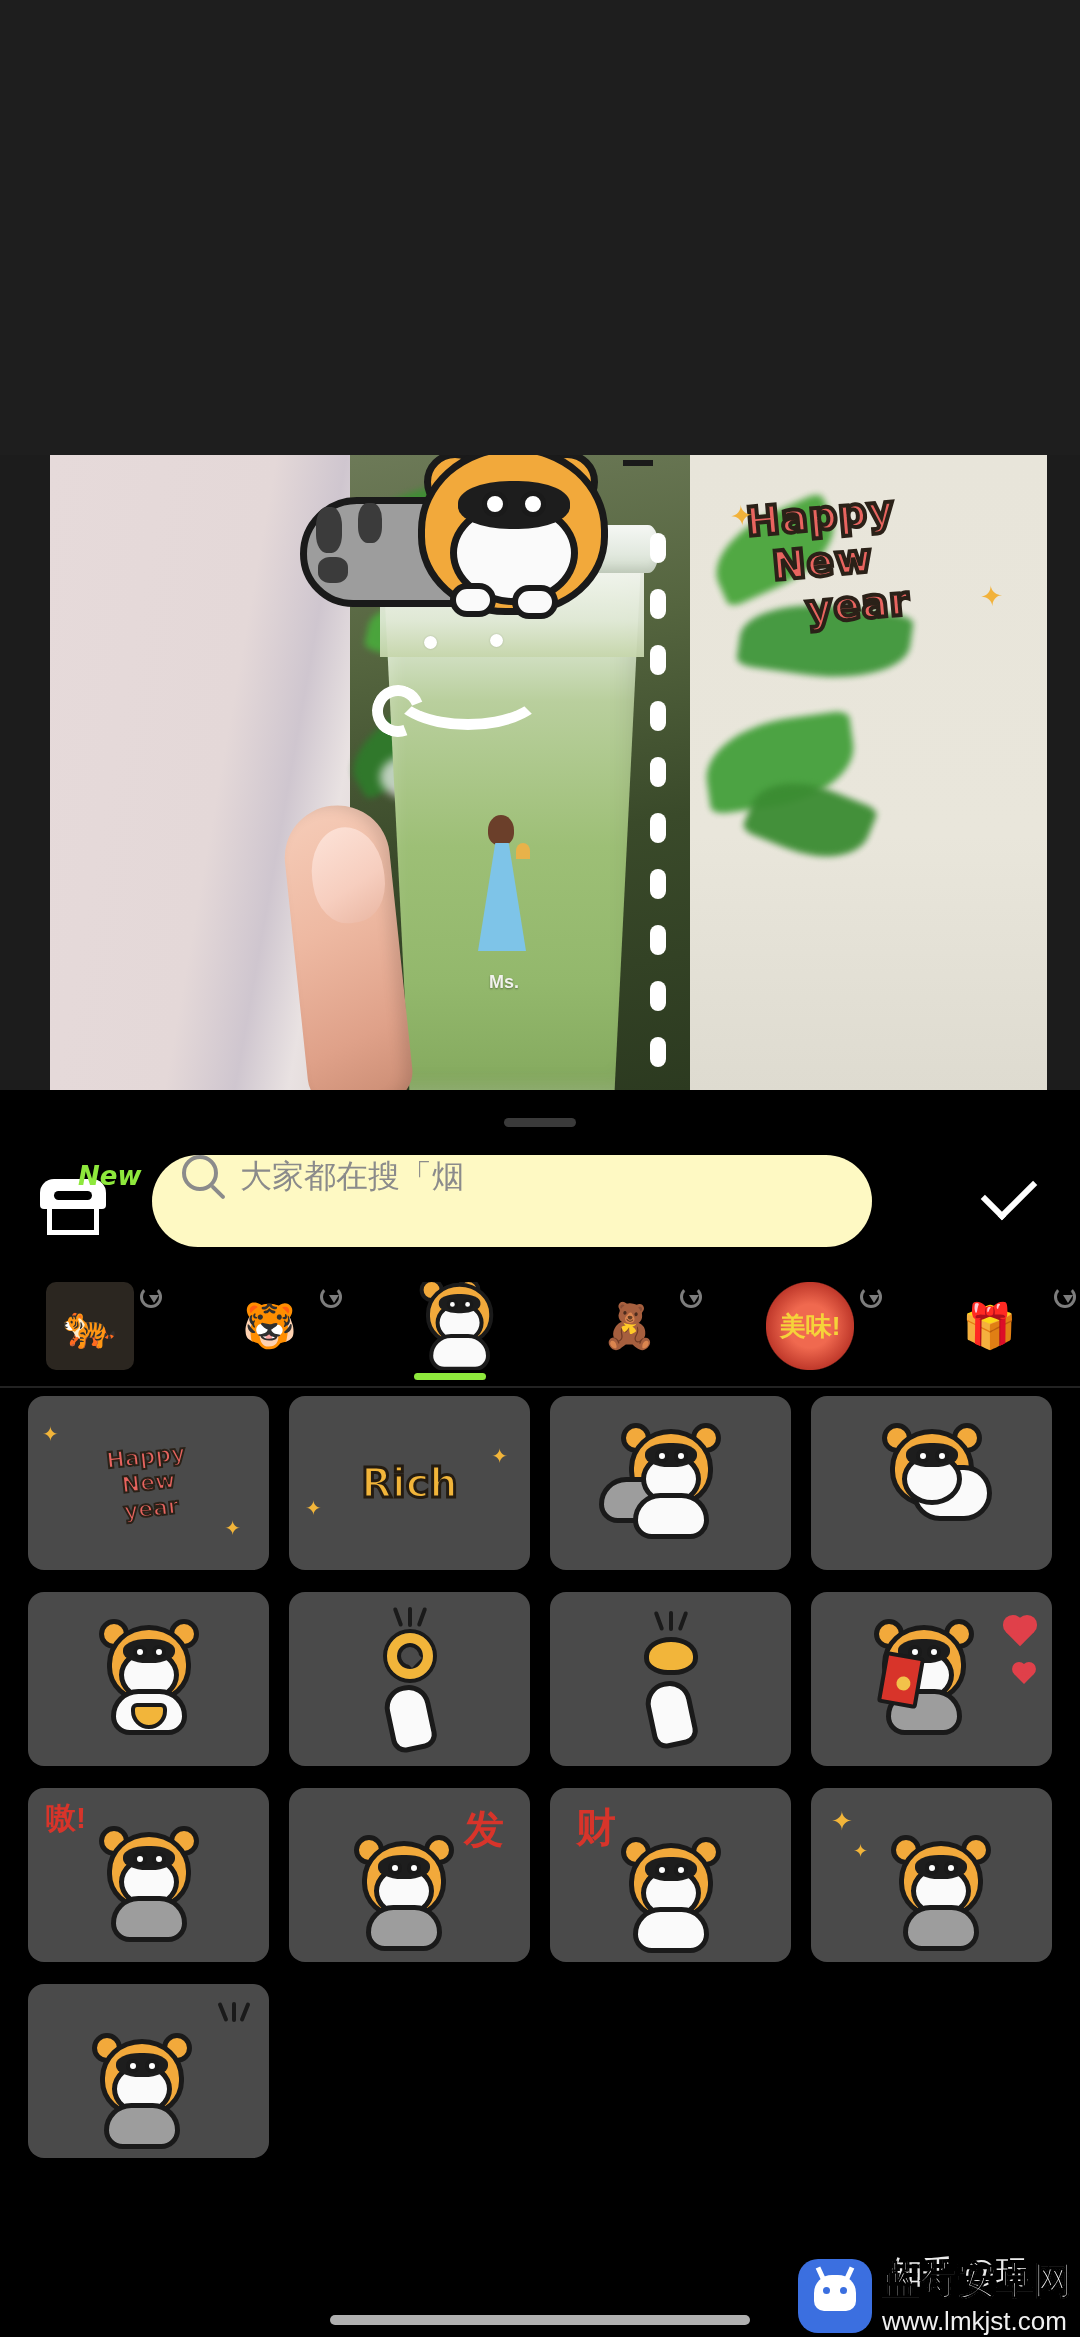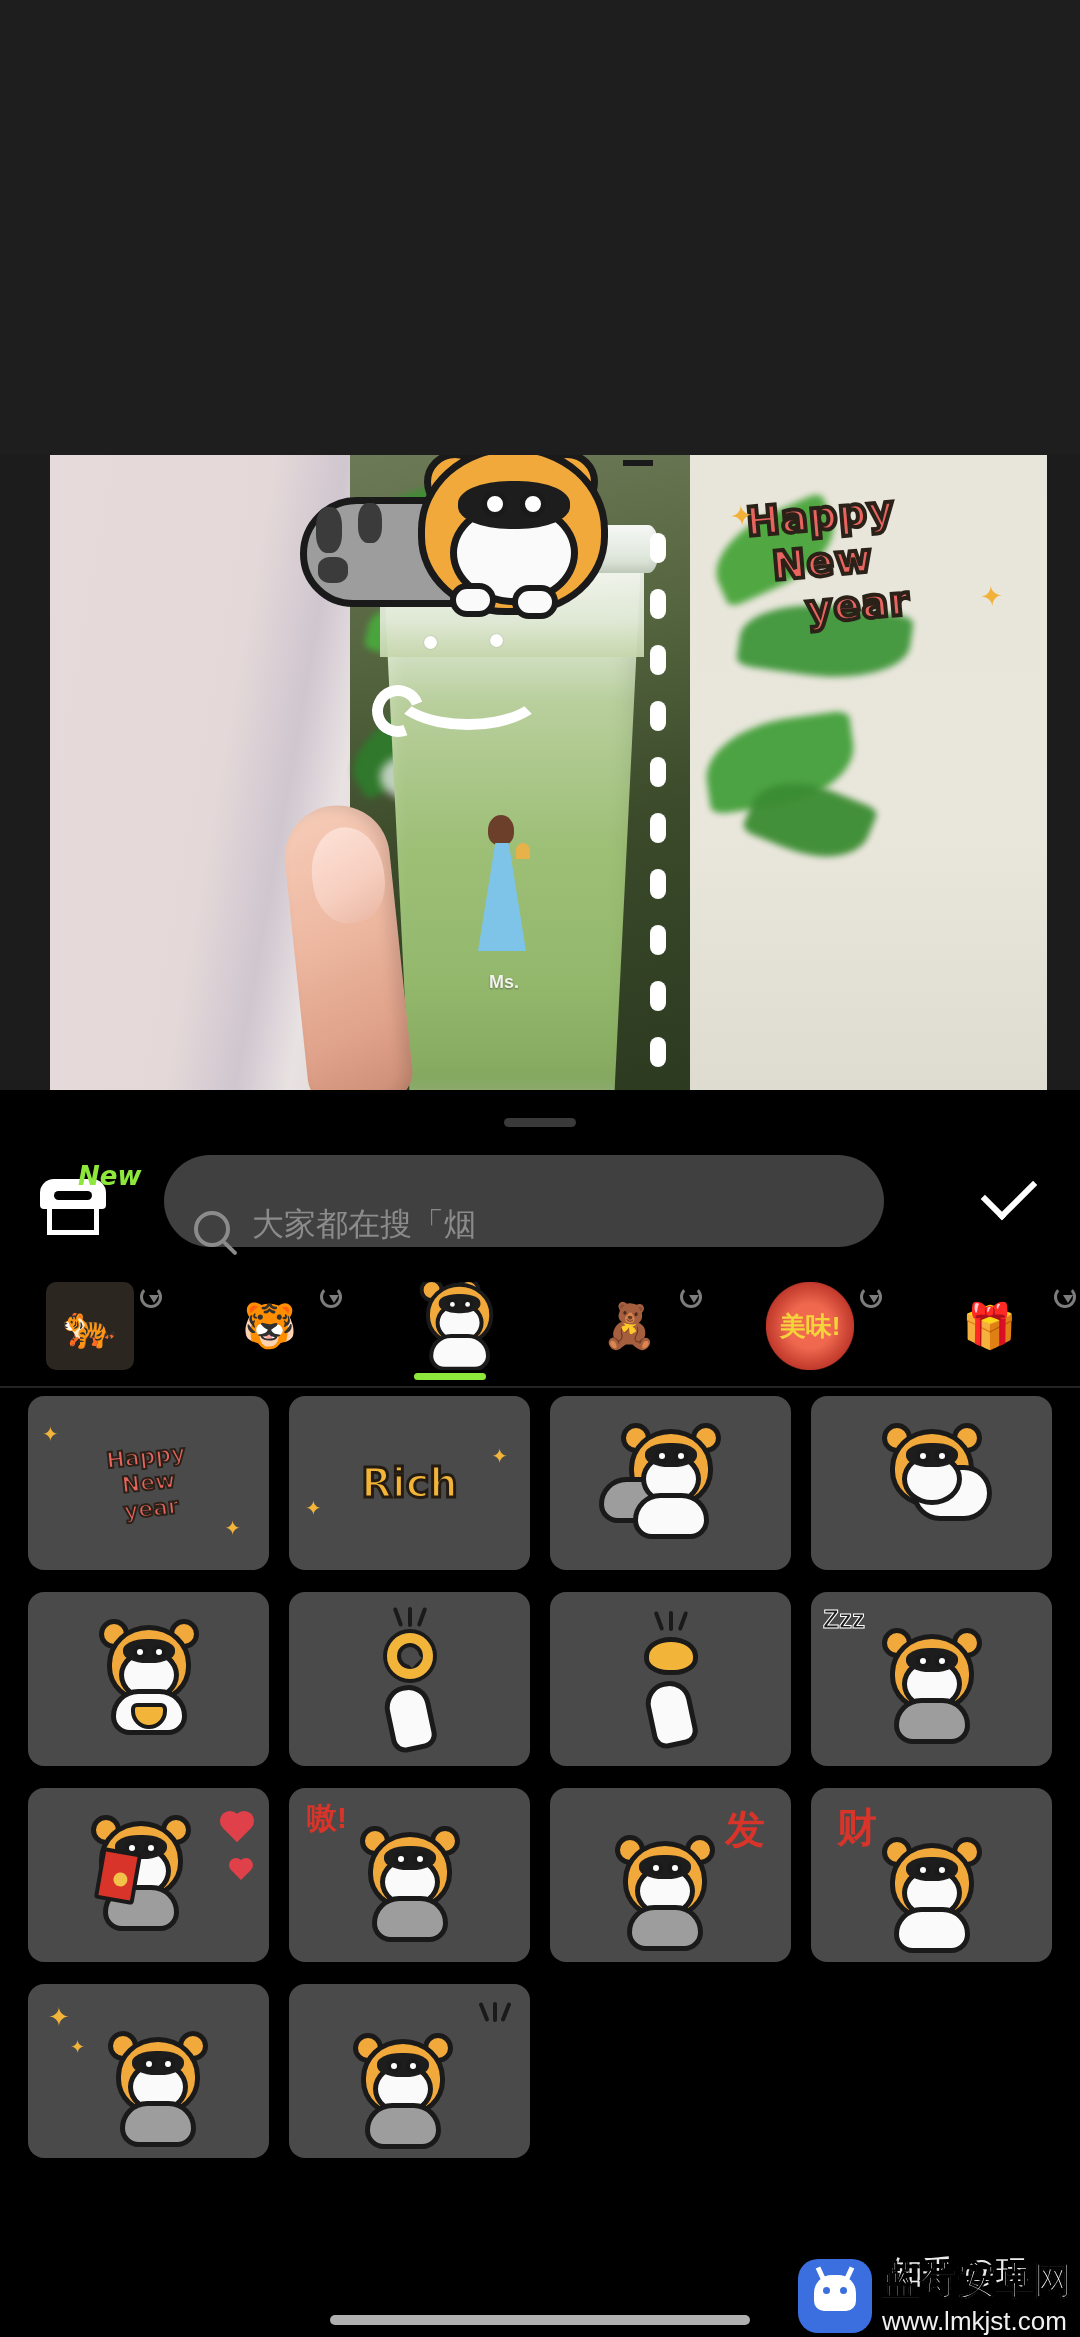--- a/index.html
+++ b/index.html
@@ -133,22 +133,22 @@
 
   .searchrow { position:absolute; left:0; top:53px; width:1080px; height:116px; }
   .store-btn { position:absolute; left:36px; top:22px; width:76px; height:72px; }
   .store-ico { position:absolute; left:4px; top:14px; width:66px; height:54px; }
   .store-ico .awn { position:absolute; left:0; top:0; width:66px; height:30px; background:#fff; border-radius:14px 14px 4px 4px; }
   .store-ico .awn:after { content:""; position:absolute; left:14px; top:12px; width:38px; height:9px; background:#000; border-radius:5px; }
   .store-ico .box { position:absolute; left:7px; top:30px; width:52px; height:26px; border:5px solid #fff; border-top:0; }
   .new-badge { position:absolute; left:42px; top:-4px; color:#8ee83c; font-size:26px; font-weight:700; font-style:italic; font-family:"DejaVu Sans", sans-serif; }
 
   .searchbox {
-    position:absolute; left:164px; top:12px; width:720px; height:92px;
-    background:#404040; border-radius:46px; display:flex; align-items:flex-end; padding:0 30px;
+    position:absolute; left:152px; top:12px; width:720px; height:92px;
+    background:#fef9c3; border-radius:46px; display:flex; align-items:flex-start; padding:0 30px;
   }
   .mag { width:36px; height:36px; border:4px solid #8b8b8b; border-radius:50%; position:relative; flex:0 0 auto; }
   .mag:after { content:""; position:absolute; right:-13px; bottom:-7px; width:18px; height:4px; background:#8b8b8b; border-radius:2px; transform:rotate(45deg); }
   .ph { margin-left:22px; color:#8b8b8b; font-size:32px; white-space:nowrap; overflow:hidden; }
   .check { position:absolute; right:46px; top:34px; width:50px; height:30px; border-left:6px solid #fff; border-bottom:6px solid #fff; transform:rotate(-45deg); }
 
   
   .tabs { position:absolute; left:0; top:178px; width:1080px; height:116px; display:flex; }
   .tab { position:relative; flex:1 1 0; display:flex; align-items:center; justify-content:center; }
   .tabthumb { width:88px; height:88px; border-radius:10px; position:relative; overflow:hidden; display:flex; align-items:center; justify-content:center; font-size:44px; }
@@ -450,37 +450,20 @@
           <div style="display:flex;gap:8px;">
               <span class="speed" style="transform:rotate(-20deg);"></span>
               <span class="speed"></span>
               <span class="speed" style="transform:rotate(20deg);"></span>
             </div>
           <div class="nug"></div>
           <div class="paw"></div>
         </div>
       </div>
 
-      <div class="cell">
-        <div class="mini">
-          <span class="zzz" style="position:absolute;left:12px;top:12px;">Zzz</span>
-          <div class="cat" style="margin-top:18px;">
-            <div class="ear le"></div>
-              <div class="ear re"></div>
-            <div class="hood"></div>
-              <div class="face"></div>
-              <div class="mask"></div>
-            <div class="eyes">
-                <i></i>
-                <i></i>
-              </div>
-            <div class="body gray"></div>
-          </div>
-        </div>
-      </div>
 
       <div class="cell">
         <div class="mini">
           <div class="cat" style="margin-right:16px;">
             <div class="ear le"></div>
               <div class="ear re"></div>
             <div class="hood"></div>
               <div class="face"></div>
               <div class="mask"></div>
             <div class="eyes">

